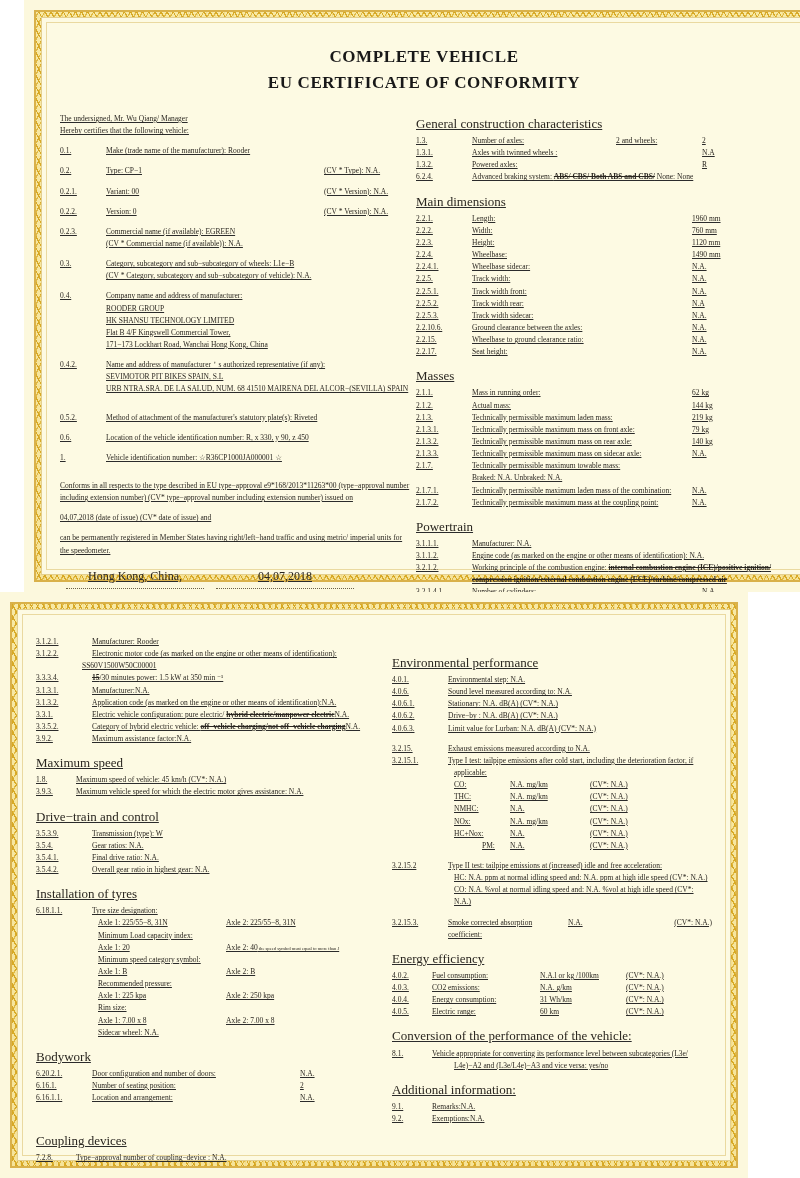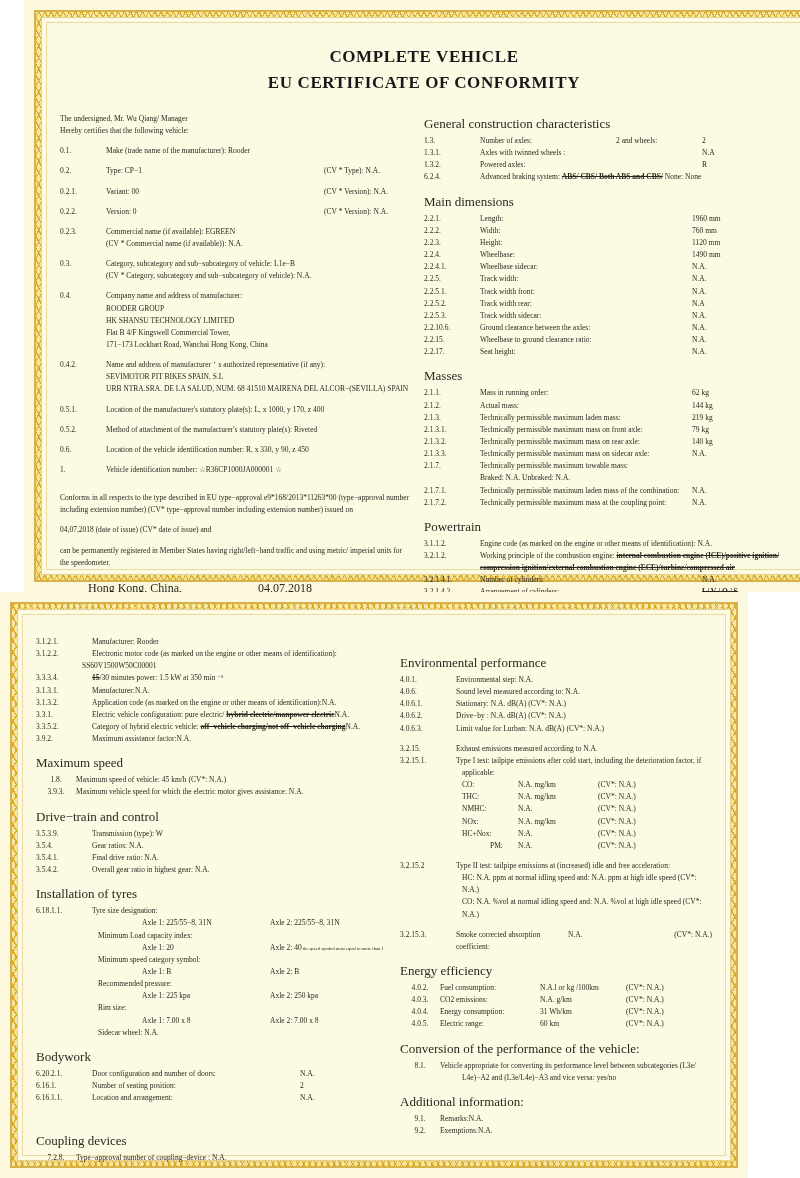--- a/index.html
+++ b/index.html
@@ -54,41 +54,41 @@
     position:absolute; inset:0;
     padding: 8px 14px;
   }
 
   .title-block { text-align:center; margin: 14px 0 18px; }
   .title-line {
     font-weight:bold; font-size:17px; letter-spacing:.6px;
     color:#181818; line-height:1.5;
   }
 
-  .cols { display:flex; gap: 14px; }
+  .cols { display:flex; gap: 6px; text-decoration: underline; }
   .col-l { width: 350px; flex:0 0 350px; }
   .col-r { flex:1; }
 
   .t { font-size:7.5px; line-height:1.62; color:#2a2620; }
   .t b, .hdr { font-weight:normal; }
   .hdr { font-size:13px; margin:7px 0 1px; color:#2a2620; }
   .row { display:flex; align-items:flex-start; }
   .num { flex:0 0 46px; }
-  .num.w2 { flex:0 0 40px;text-align:center; }
+  .num.w2 { flex:0 0 40px; }
   .num.w3 { flex:0 0 56px; }
   .txt { flex:1; }
   .val { flex:0 0 86px; }
   .val.r { flex:0 0 96px; }
   .sub { margin-left:46px; }
   .sub2 { margin-left:62px; }
   .blank { height:8px; }
   .strike { text-decoration: line-through; font-weight:bold; }
   .tiny { font-size:4.6px; }
   .two { display:flex; }
-  .two > div:first-child { flex:0 0 128px;margin-left:44px; }
+  .two > div:first-child { flex:0 0 128px; }
 
   .sigrow { display:flex; margin-top:10px; }
   .sigbox { flex:0 0 150px; text-align:center; }
   .sigbox .line { border-bottom:1px dotted #6b6248; height:1px; margin:2px 6px 2px; }
   .sigbox .lbl { font-size:12px; }
   .sigmark {
     font-family:"DejaVu Sans", sans-serif; font-size:15px;
     line-height:1; color:#23201a; letter-spacing:1px;
   }
   .para { margin-top:8px; }
@@ -138,44 +138,40 @@
               </div>
               <div class="blank"></div>
               <div class="row">
                 <div class="num">0.2.3.</div>
                 <div class="txt">Commercial name (if available): EGREEN</div>
               </div>
               <div class="sub">(CV * Commercial name (if available)): N.A.</div>
               <div class="blank"></div>
               <div class="row">
                 <div class="num">0.3.</div>
-                <div class="txt">Category, subcategory and sub−subcategory of vehicle: L1e−B</div>
+                <div class="txt">Category, subcategory and sub−subcategory of wheels: L1e−B</div>
               </div>
               <div class="sub">(CV * Category, subcategory and sub−subcategory of vehicle): N.A.</div>
               <div class="blank"></div>
               <div class="row">
                 <div class="num">0.4.</div>
                 <div class="txt">Company name and address of manufacturer:</div>
               </div>
               <div class="sub">ROODER GROUP</div>
               <div class="sub">HK SHANSU TECHNOLOGY LIMITED</div>
               <div class="sub">Flat B 4/F Kingswell Commercial Tower,</div>
               <div class="sub">171−173 Lockhart Road, Wanchai Hong Kong, China</div>
               <div class="blank"></div>
               <div class="row">
                 <div class="num">0.4.2.</div>
                 <div class="txt">Name and address of manufacturer＇s authorized representative (if any):</div>
               </div>
               <div class="sub">SEVIMOTOR PIT BIKES SPAIN, S.L</div>
               <div class="sub">URB NTRA.SRA. DE LA SALUD, NUM. 68 41510 MAIRENA DEL ALCOR−(SEVILLA) SPAIN</div>
               <div class="blank"></div>
-              <div class="row">
-                <div class="num">0.5.1.</div>
-                <div class="txt">Location of the manufacturer's statutory plate(s): L, x 1000, y 170, z 400</div>
-              </div>
               <div class="blank"></div>
               <div class="row">
                 <div class="num">0.5.2.</div>
                 <div class="txt">Method of attachment of the manufacturer's statutory plate(s): Riveted</div>
               </div>
               <div class="blank"></div>
               <div class="row">
                 <div class="num">0.6.</div>
                 <div class="txt">Location of the vehicle identification number: R, x 330, y 90, z 450</div>
               </div>
@@ -350,20 +346,24 @@
               </div>
               <div class="row">
                 <div class="num w3">2.1.7.2.</div>
                 <div class="txt">Technically permissible maximum mass at the coupling point:</div>
                 <div class="val r">N.A.</div>
               </div>
             </div>
 
           <div class="hdr">Powertrain</div>
           <div id="p1r-power">
+              <div class="row">
+                <div class="num w3">3.1.1.1.</div>
+                <div class="txt">Manufacturer: N.A.</div>
+              </div>
               <div class="row">
                 <div class="num w3">3.1.1.2.</div>
                 <div class="txt">Engine code (as marked on the engine or other means of identification):  N.A.</div>
               </div>
               <div class="row">
                 <div class="num w3">3.2.1.2.</div>
                 <div class="txt">Working principle of the combustion engine: <span class="strike">internal combustion engine (ICE)/positive ignition/ compression ignition/external combustion engine (ECE)/turbine/compressed air</span></div>
               </div>
               <div class="row">
                 <div class="num w3">3.2.1.4.1.</div>

